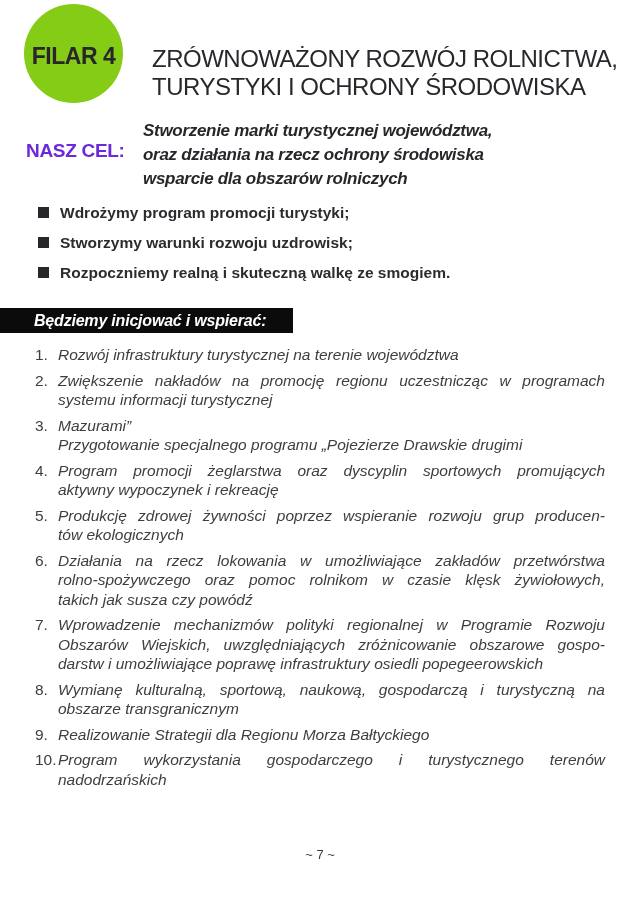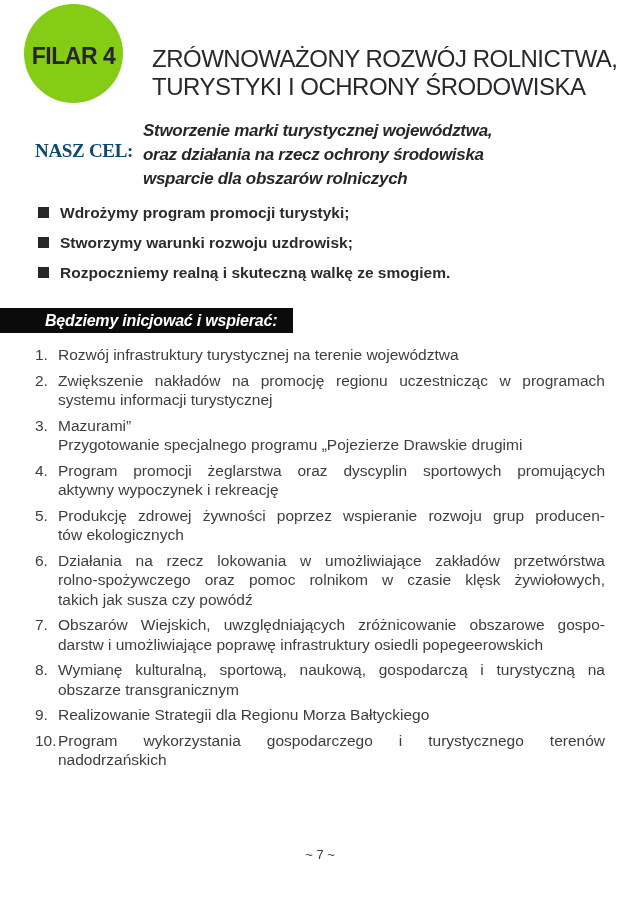--- a/index.html
+++ b/index.html
@@ -27,24 +27,23 @@
 
   
   .page-title {
     position: absolute; left: 152px; top: 45px;
     font-size: 24px; line-height: 28px; letter-spacing: -0.5px;
     color: #2a272c;
   }
 
   
   .goal-label {
-    position: absolute; left: 35px; top: 140px;
-    font-size: 19px; font-weight: bold; color: #0c4a6e;
+    position: absolute; left: 26px; top: 140px;
+    font-size: 19px; font-weight: bold; color: #6d28d9;
     letter-spacing: -0.3px;
-    font-family: Liberation Serif, serif;
   }
   .goal-text {
     position: absolute; left: 143px; top: 119px;
     font-size: 17px; font-weight: bold; font-style: italic;
     line-height: 24px; color: #29262b; letter-spacing: -0.3px;
     width: 480px;
   }
 
   
   .bullets { position: absolute; left: 38px; top: 203px; width: 560px; }
@@ -57,33 +56,33 @@
     font-size: 15.5px; font-weight: bold; color: #2e2b30; line-height: 20px;
   }
 
   
   .section-bar {
     position: absolute; left: 0; top: 308px;
     width: 293px; height: 25px; background: #0b0b0b;
     display: flex; align-items: center;
   }
   .section-bar-text {
-    margin-left: 45px; color: #ffffff;
+    margin-left: 34px; color: #ffffff;
     font-weight: bold; font-style: italic; font-size: 16px;
     letter-spacing: -0.2px; white-space: nowrap;
   }
 
   
   .numbered-list { position: absolute; left: 35px; top: 345px; width: 570px; }
   .list-item { display: flex; margin-bottom: 6px; }
   .item-num {
     flex: none; width: 23px;
     font-size: 15.5px; line-height: 19.5px; color: #3e3d40;
   }
-  .item-text { flex: 1; font-size: 15.5px; line-height: 19.5px; color: #3e3d40; }
+  .item-text { flex: 1; font-size: 15.5px; line-height: 19.5px; color: #3e3d40; font-style: italic; }
   .item-text .ln { text-align: justify; text-align-last: justify; }
   .item-text .ln:last-child { text-align: left; text-align-last: auto; }
 
   
   .page-number {
     position: absolute; left: 0; top: 847px; width: 100%;
     text-align: center; font-size: 13px; color: #3e3d40;
   }
 </style>
 </head>
@@ -170,20 +169,21 @@
     <div class="item-text">
       <div class="ln">Działania na rzecz lokowania w umożliwiające zakładów przetwórstwa</div>
       <div class="ln">rolno-spożywczego oraz pomoc rolnikom w czasie klęsk żywiołowych,</div>
       <div class="ln">takich jak susza czy powódź</div>
     </div>
   </div>
 
   <div class="list-item">
     <span class="item-num">7.</span>
     <div class="item-text">
+      <div class="ln">Wprowadzenie mechanizmów polityki regionalnej w Programie Rozwoju</div>
       <div class="ln">Obszarów Wiejskich, uwzględniających zróżnicowanie obszarowe gospo-</div>
       <div class="ln">darstw i umożliwiające poprawę infrastruktury osiedli popegeerowskich</div>
     </div>
   </div>
 
   <div class="list-item">
     <span class="item-num">8.</span>
     <div class="item-text">
       <div class="ln">Wymianę kulturalną, sportową, naukową, gospodarczą i turystyczną na</div>
       <div class="ln">obszarze transgranicznym</div>

